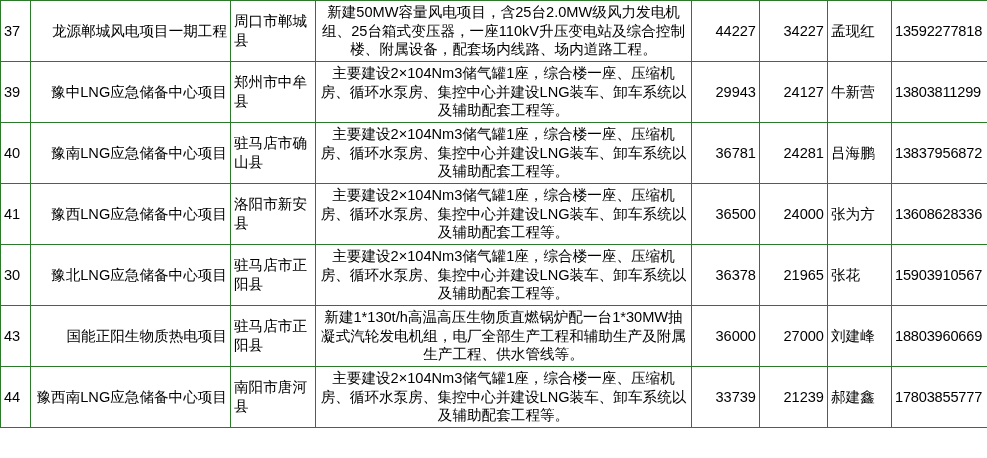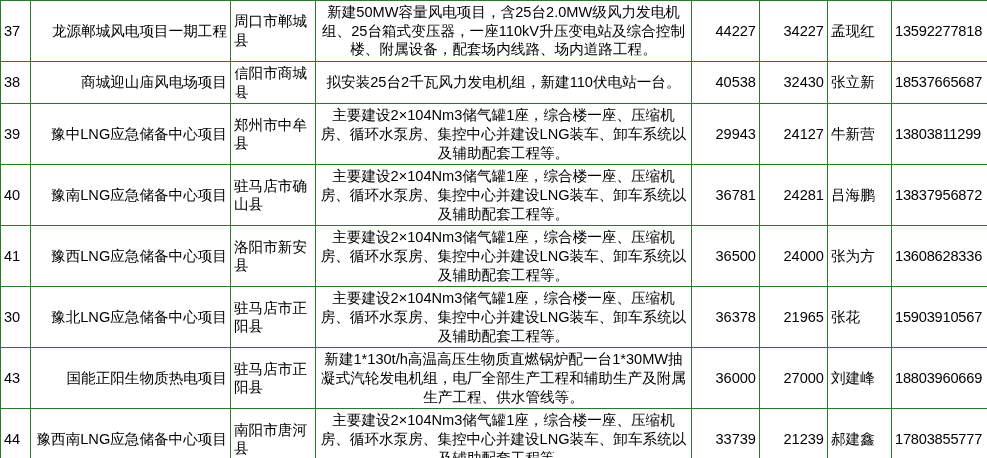--- a/index.html
+++ b/index.html
@@ -97,30 +97,20 @@
         <td class="idx">37</td>
         <td class="name">龙源郸城风电项目一期工程</td>
         <td class="loc">周口市郸城县</td>
         <td class="desc">新建50MW容量风电项目，含25台2.0MW级风力发电机组、25台箱式变压器，一座110kV升压变电站及综合控制楼、附属设备，配套场内线路、场内道路工程。</td>
         <td class="num">44227</td>
         <td class="num">34227</td>
         <td class="person">孟现红</td>
         <td class="tel">13592277818</td>
       </tr>
       <tr>
-        <td class="idx">38</td>
-        <td class="name">商城迎山庙风电场项目</td>
-        <td class="loc">信阳市商城县</td>
-        <td class="desc">拟安装25台2千瓦风力发电机组，新建110伏电站一台。</td>
-        <td class="num">40538</td>
-        <td class="num">32430</td>
-        <td class="person">张立新</td>
-        <td class="tel">18537665687</td>
-      </tr>
-      <tr>
         <td class="idx">39</td>
         <td class="name">豫中LNG应急储备中心项目</td>
         <td class="loc">郑州市中牟县</td>
         <td class="desc">主要建设2×104Nm3储气罐1座，综合楼一座、压缩机房、循环水泵房、集控中心并建设LNG装车、卸车系统以及辅助配套工程等。</td>
         <td class="num">29943</td>
         <td class="num">24127</td>
         <td class="person">牛新营</td>
         <td class="tel">13803811299</td>
       </tr>
       <tr>

